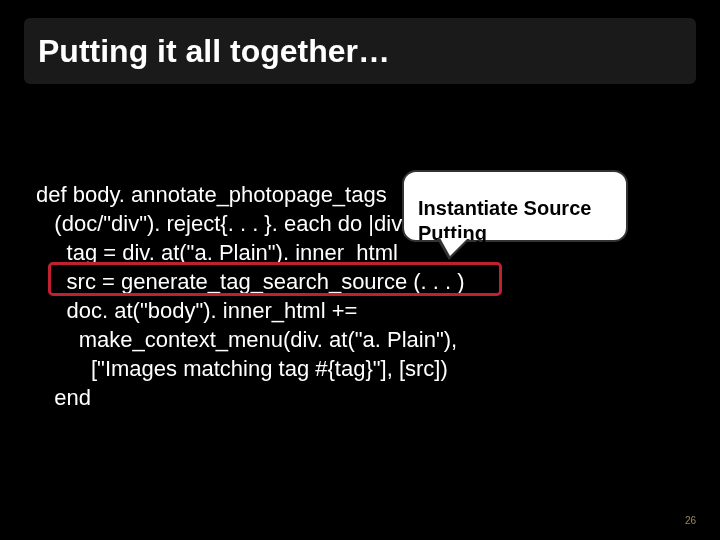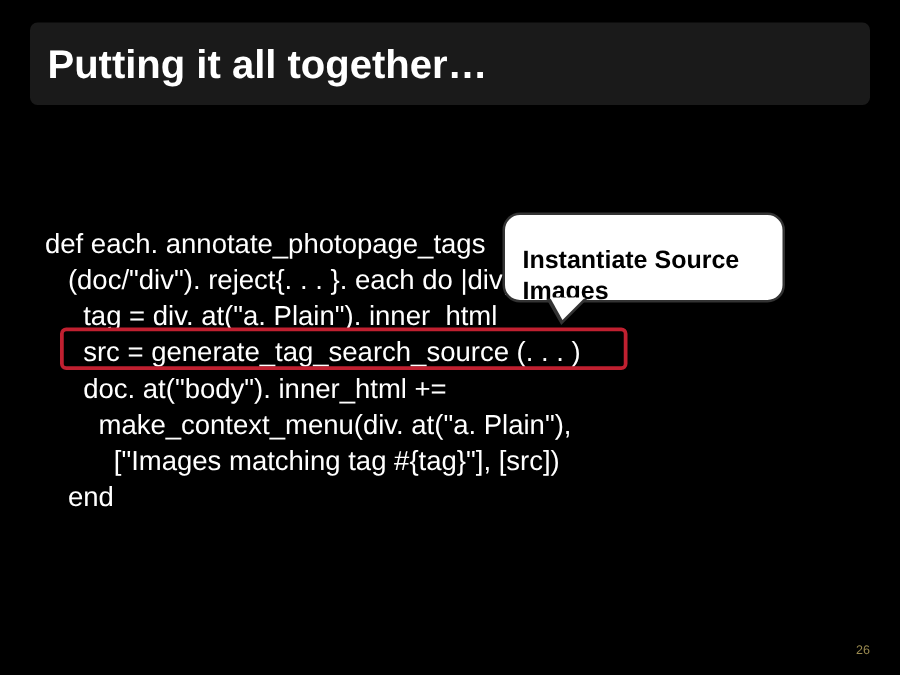--- a/index.html
+++ b/index.html
@@ -90,29 +90,29 @@
     font-size: 10px;
   }
 </style>
 </head>
 <body>
 
 <div class="title-bar">
   <span class="title-text">Putting it all together…</span>
 </div>
 
-<div class="code-block"><span>def each. annotate_photopage_tags</span>
+<div class="code-block"><span>def body. annotate_photopage_tags</span>
 <span>   (doc/"div"). reject{. . . }. each do |div|</span>
 <span>     tag = div. at("a. Plain"). inner_html</span>
 <span>     src = generate_tag_search_source (. . . )</span>
 <span>     doc. at("body"). inner_html +=</span>
 <span>       make_context_menu(div. at("a. Plain"),</span>
 <span>         ["Images matching tag #{tag}"], [src])</span>
 <span>   end</span></div>
 
 <div class="highlight-box"></div>
 
 <div class="callout">
   <div>Instantiate Source</div>
-  <div>Images</div>
+  <div>Putting</div>
 </div>
 
 <div class="page-num">26</div>
 
 </body></html>

